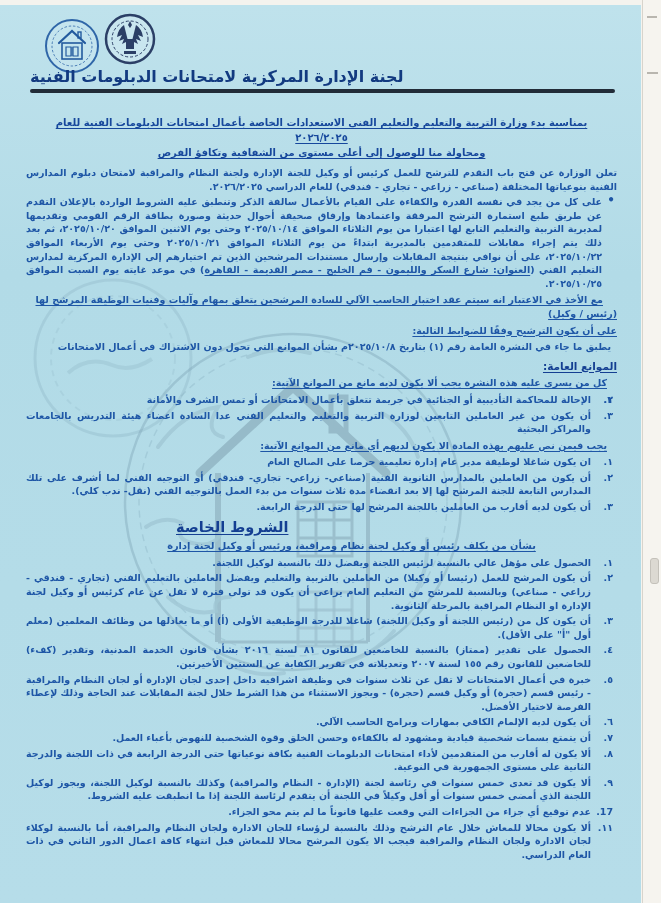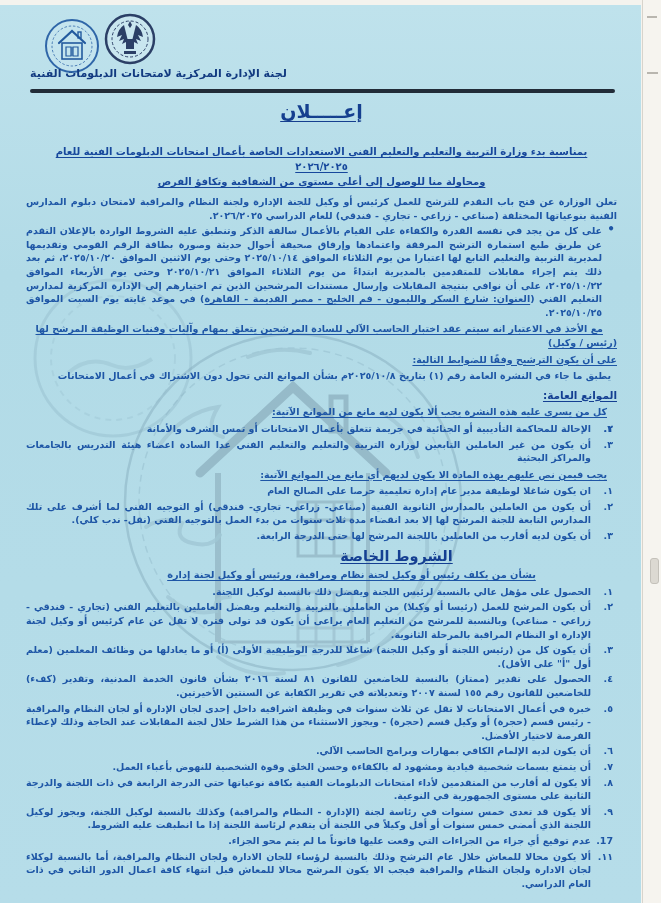--- a/index.html
+++ b/index.html
@@ -26,21 +26,21 @@
     overflow: hidden;
     color: #1e56a6;
     font-weight: 700;
   }
   
   .hdr { position: relative; height: 74px; }
   .stamp-left { position: absolute; right: 516px; top: 4px; width: 58px; height: 58px; }
   .emblem-right { position: absolute; left: 78px; top: 0px; width: 52px; height: 52px; }
   .org-title {
     position: absolute; left: 4px; top: 54px;
-    font-size: 11px; color: #123a80; letter-spacing: 0px;
+    font-size: 16px; color: #123a80; letter-spacing: 0px;
   }
   .rule {
     height: 4px; background: #222c38; border-radius: 2px; margin: 2px 2px 0 4px;
   }
   
   .title {
     text-align: center; font-size: 19px; color: #153f8f;
     margin-top: 7px; letter-spacing: 1px;
   }
   .title span { text-decoration: underline; text-underline-offset: 3px; }
@@ -52,21 +52,21 @@
   .para { text-align: justify; }
   .bullet-para { position: relative; padding-right: 15px; text-align: justify; margin-top: 2px; }
   .bullet-char { position: absolute; right: 2px; top: -1px; font-size: 12px; }
   .note { margin-top: 3px; text-indent: 14px; }
   .sec-h { font-size: 10.5px; color: #143f92; margin-top: 6px; }
   .sec-intro { margin-top: 3px; text-indent: 10px; text-align: right; }
   .list { margin-top: 3px; }
   .item { position: relative; padding-right: 26px; margin-bottom: 2px; text-align: justify; }
   .item .num { position: absolute; right: 4px; top: 0; }
   .big-h {
-    text-align: center; font-size: 14.5px; color: #143f92;
+    text-align: left; font-size: 14.5px; color: #143f92;
     margin-top: 7px; padding-left: 150px; letter-spacing: 1px;
   }
   .cond-intro { text-align: center; margin-top: 5px; padding-left: 60px; font-size: 9.8px; }
   
   .wm { position: absolute; pointer-events: none; }
   .wm-main { left: 88px; top: 292px; width: 410px; height: 410px; opacity: 0.42; }
   .wm-small { left: 18px; top: 258px; width: 190px; height: 190px; opacity: 0.25; }
   .content { position: relative; z-index: 2; }
   .wm-layer { position: absolute; inset: 0; z-index: 1; }
 </style>
@@ -136,21 +136,20 @@
         <path d="M26 8 l2 4 l-2 3 l-2 -3 z" fill="#2b3f66"></path>
         <path d="M20 12 q-6 4 -7 12 l5 -2 l-3 6 l5 -2 l-2 5 l6 -3 z" fill="#2b3f66"></path>
         <path d="M32 12 q6 4 7 12 l-5 -2 l3 6 l-5 -2 l2 5 l-6 -3 z" fill="#2b3f66"></path>
         <rect x="22" y="26" width="8" height="10" fill="#2b3f66"></rect>
         <rect x="20" y="38" width="12" height="3" fill="#2b3f66"></rect>
       </svg>
       <div class="org-title">لجنة الإدارة المركزية لامتحانات الدبلومات الفنية</div>
     </div>
     <div class="rule"></div>
 
-    <div class="title"><span>إعـــــلان</span></div>
     <div class="subtitle">
       <div><span class="u">بمناسبة بدء وزارة التربية والتعليم والتعليم الفني الاستعدادات الخاصة بأعمال امتحانات الدبلومات الفنية للعام</span></div>
       <div><span class="u">٢٠٢٦/٢٠٢٥</span></div>
       <div><span class="u">ومحاولة منا للوصول إلى أعلى مستوى من الشفافية وتكافؤ الفرص</span></div>
     </div>
 
     <div class="body-txt">
       <div class="para">تعلن الوزارة عن فتح باب التقدم للترشح للعمل كرئيس أو وكيل للجنة الإدارة ولجنة النظام والمراقبة لامتحان دبلوم المدارس الفنية بنوعياتها المختلفة (صناعي - زراعي - تجاري - فندقي) للعام الدراسي ٢٠٢٦/٢٠٢٥.</div>
 
       <div class="bullet-para">

